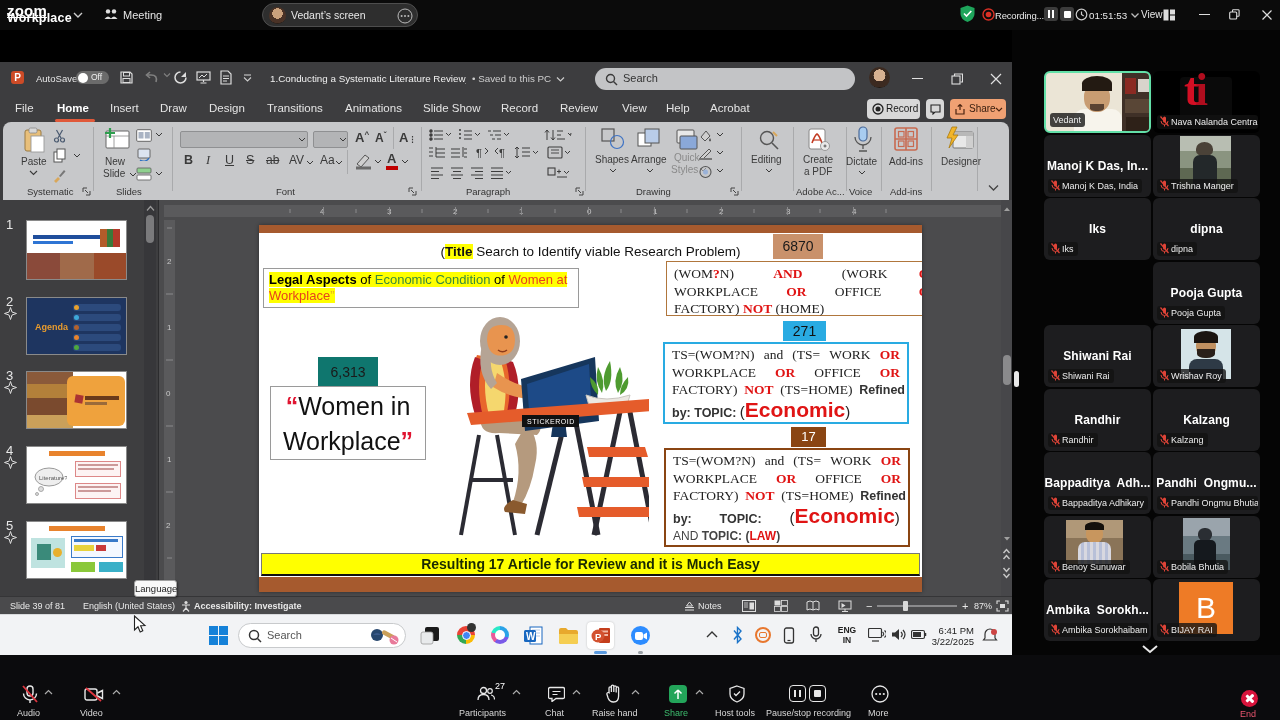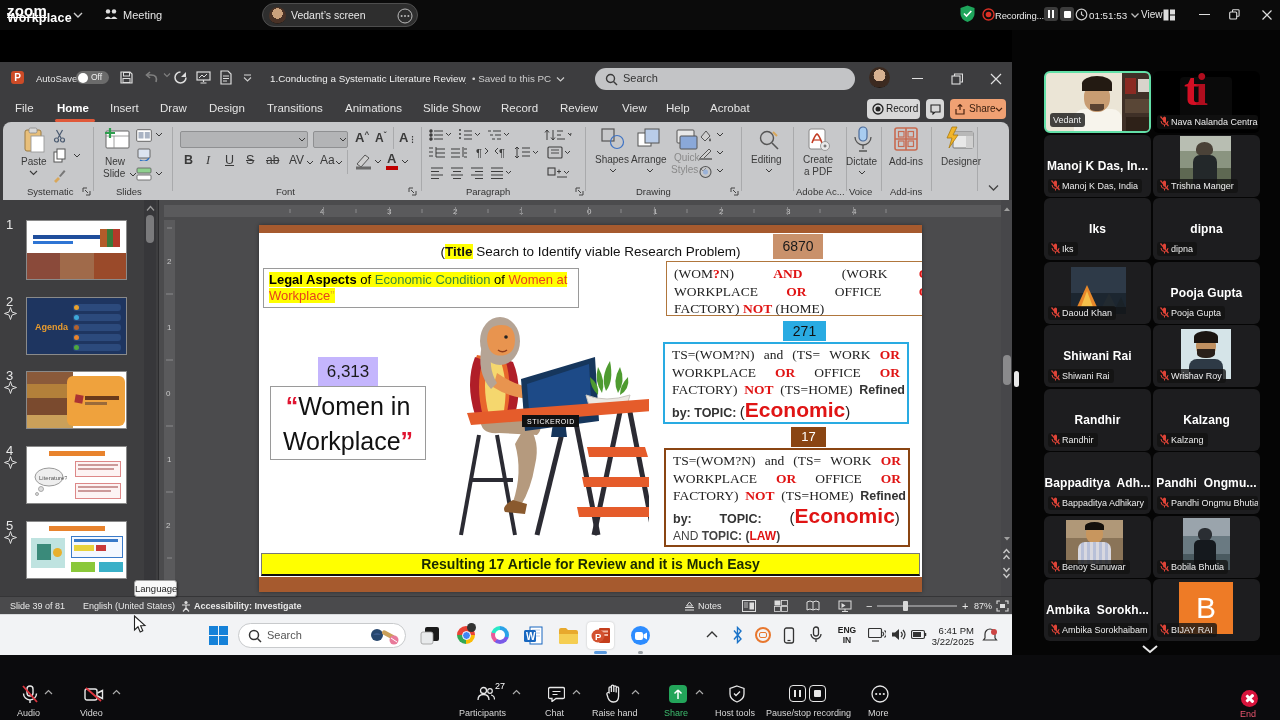--- a/index.html
+++ b/index.html
@@ -631,21 +631,21 @@
         </div>
 
         <div class="abs" style="left:532px;top:202px;width:35px;height:20px;background:#8a4513;color:#fff;font-size:13px;text-align:center;line-height:20px;">17</div>
 
         <div class="abs" style="left:405px;top:223px;width:246px;height:99px;border:2px solid #8a4513;font-family:'Liberation Serif',serif;font-size:13.5px;color:#222;padding:2px 7px;line-height:17.5px;text-align:justify;">
           <span>TS=(WOM?N)&nbsp;&nbsp;and&nbsp;&nbsp;(TS=&nbsp;&nbsp;WORK&nbsp;&nbsp;<b style="color:#e01414;">OR</b> WORKPLACE&nbsp;&nbsp;&nbsp;<b style="color:#e01414;">OR</b>&nbsp;&nbsp;&nbsp;OFFICE&nbsp;&nbsp;&nbsp;<b style="color:#e01414;">OR</b> FACTORY)&nbsp;&nbsp;<b style="color:#e01414;">NOT</b>&nbsp;&nbsp;(TS=HOME)&nbsp;&nbsp;<b style="font-family:'Liberation Sans';font-size:12.5px;color:#333;">Refined</b></span>
           <div style="margin-top:1px;font-family:'Liberation Sans',sans-serif;"><b style="font-size:12.5px;color:#333;">by:&nbsp;&nbsp;&nbsp;&nbsp;&nbsp;&nbsp;&nbsp;&nbsp;TOPIC:&nbsp;&nbsp;&nbsp;&nbsp;&nbsp;&nbsp;&nbsp;&nbsp;</b><span style="font-size:15px;">(</span><b style="color:#e01414;font-size:21px;">Economic</b><span style="font-size:15px;">)</span></div>
           <div style="font-family:'Liberation Sans',sans-serif;font-size:12px;color:#444;">AND <b>TOPIC: (</b><b style="color:#e01414;">LAW</b><b>)</b></div>
         </div>
 
-        <div class="abs" style="left:59px;top:132px;width:60px;height:30px;background:#c4b5fd;color:#1a1a1a;font-size:17px;text-align:center;line-height:30px;">6,313</div>
+        <div class="abs" style="left:59px;top:132px;width:60px;height:30px;background:#0f766e;color:#1a1a1a;font-size:14px;text-align:center;line-height:30px;">6,313</div>
 
         <div class="abs" style="left:11px;top:161px;width:156px;height:74px;border:1px solid #9a9a9a;text-align:center;font-size:25px;color:#111;line-height:35px;padding-top:2px;">
           <span style="color:#e01430;font-weight:bold;">“</span>Women in<br>Workplace<span style="color:#e01430;font-weight:bold;">”</span>
         </div>
 
         <svg class="abs" style="left:190px;top:70px;" width="200" height="250" viewBox="0 0 200 250">
 
           <g stroke="#2b2b33" stroke-width="5" fill="none">
             <path d="M172 112 L145 240"></path>
               <path d="M180 112 L205 240"></path>
@@ -927,36 +927,20 @@
     </div>
     <div class="tile" style="left:141px;top:168px;">
       <div class="ttl">dipna</div>
       <div class="tag"><svg width="9" height="11" viewBox="0 0 9 11">
             <rect x="3" y="0.5" width="3" height="6" rx="1.5" fill="#e04438"></rect>
             <path d="M1 5 a3.5 3.5 0 0 0 7 0 M4.5 9 v1.5" stroke="#e04438" stroke-width="1" fill="none"></path>
             <path d="M0.5 0.5 L8.5 10" stroke="#e04438" stroke-width="1.2"></path>
           </svg>dipna</div>
     </div>
 
-    <div class="tile" style="left:32px;top:231.5px;">
-      <div class="abs" style="left:27px;top:5px;width:55px;height:47px;background:linear-gradient(180deg,#2e3a48 0 55%,#1c2630 55%);">
-        <svg class="abs" style="left:0;top:0;" width="55" height="47">
-            <polygon points="6,40 16,18 26,40" fill="#e8882a"></polygon>
-            <polygon points="10,40 16,24 22,40" fill="#f5c04a"></polygon>
-            <polygon points="30,42 38,26 46,42" fill="#222a30"></polygon>
-            <polygon points="44,42 50,30 55,42" fill="#1a2228"></polygon>
-            <rect x="0" y="40" width="55" height="7" fill="#14181c"></rect>
-          </svg>
-      </div>
-      <div class="tag"><svg width="9" height="11" viewBox="0 0 9 11">
-            <rect x="3" y="0.5" width="3" height="6" rx="1.5" fill="#e04438"></rect>
-            <path d="M1 5 a3.5 3.5 0 0 0 7 0 M4.5 9 v1.5" stroke="#e04438" stroke-width="1" fill="none"></path>
-            <path d="M0.5 0.5 L8.5 10" stroke="#e04438" stroke-width="1.2"></path>
-          </svg>Daoud Khan</div>
-    </div>
     <div class="tile" style="left:141px;top:231.5px;">
       <div class="ttl">Pooja Gupta</div>
       <div class="tag"><svg width="9" height="11" viewBox="0 0 9 11">
             <rect x="3" y="0.5" width="3" height="6" rx="1.5" fill="#e04438"></rect>
             <path d="M1 5 a3.5 3.5 0 0 0 7 0 M4.5 9 v1.5" stroke="#e04438" stroke-width="1" fill="none"></path>
             <path d="M0.5 0.5 L8.5 10" stroke="#e04438" stroke-width="1.2"></path>
           </svg>Pooja Gupta</div>
     </div>
 
     <div class="tile" style="left:32px;top:295px;">

